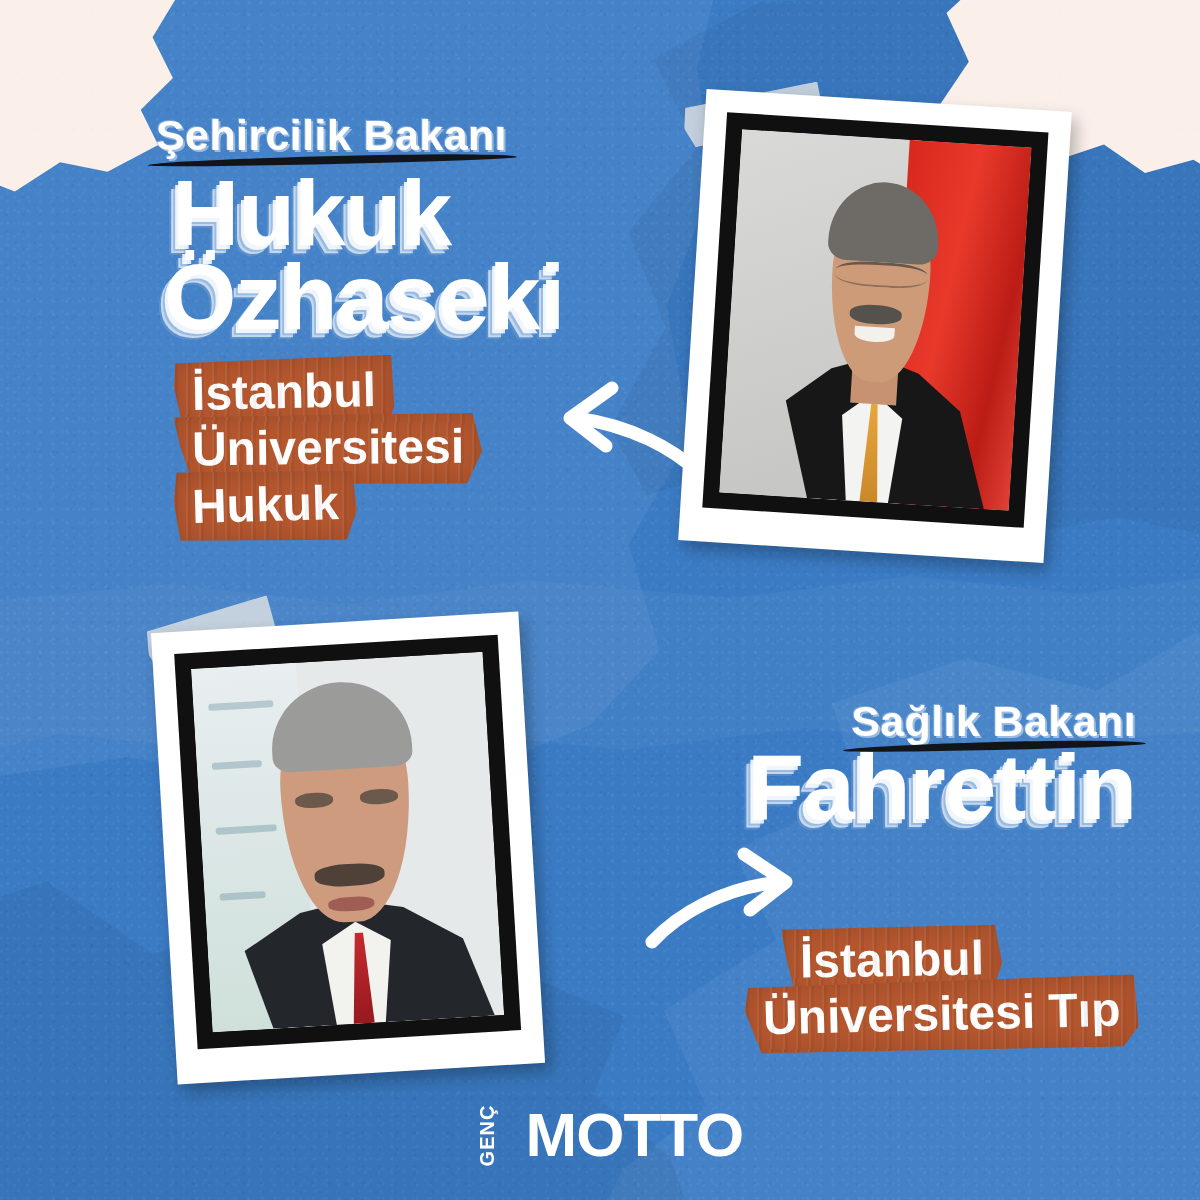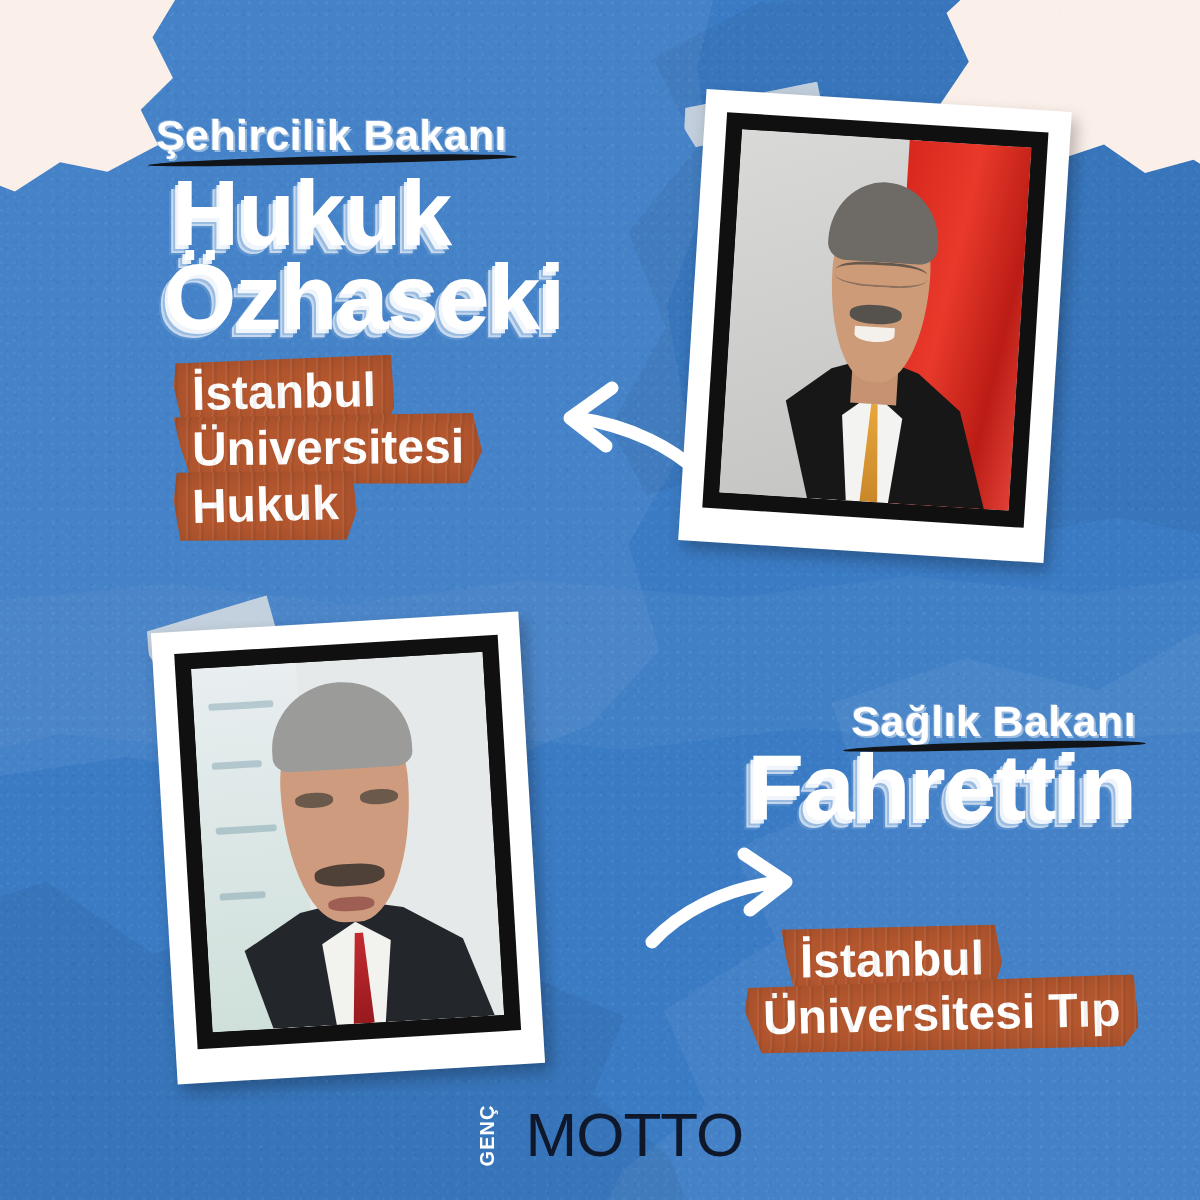--- a/index.html
+++ b/index.html
@@ -292,24 +292,24 @@
   .logo-genc {
     font-weight:bold;
     font-size:20px;
     letter-spacing:1px;
     color:#FFFFFF;
     transform:rotate(-90deg);
     transform-origin:center;
     white-space:nowrap;
   }
   .logo-motto {
-    font-weight:normal;
+    font-weight:bold;
     font-size:62px;
     letter-spacing:-1px;
-    color:#0f172a;
+    color:#ffffff;
     white-space:nowrap;
     line-height:1;
   }
   .logo-motto span {
     display:inline-block;
     clip-path: polygon(0 9%, 9% 0, 91% 0, 100% 9%, 100% 91%, 91% 100%, 9% 100%, 0 91%);
   }
 </style>
 </head>
 <body>

